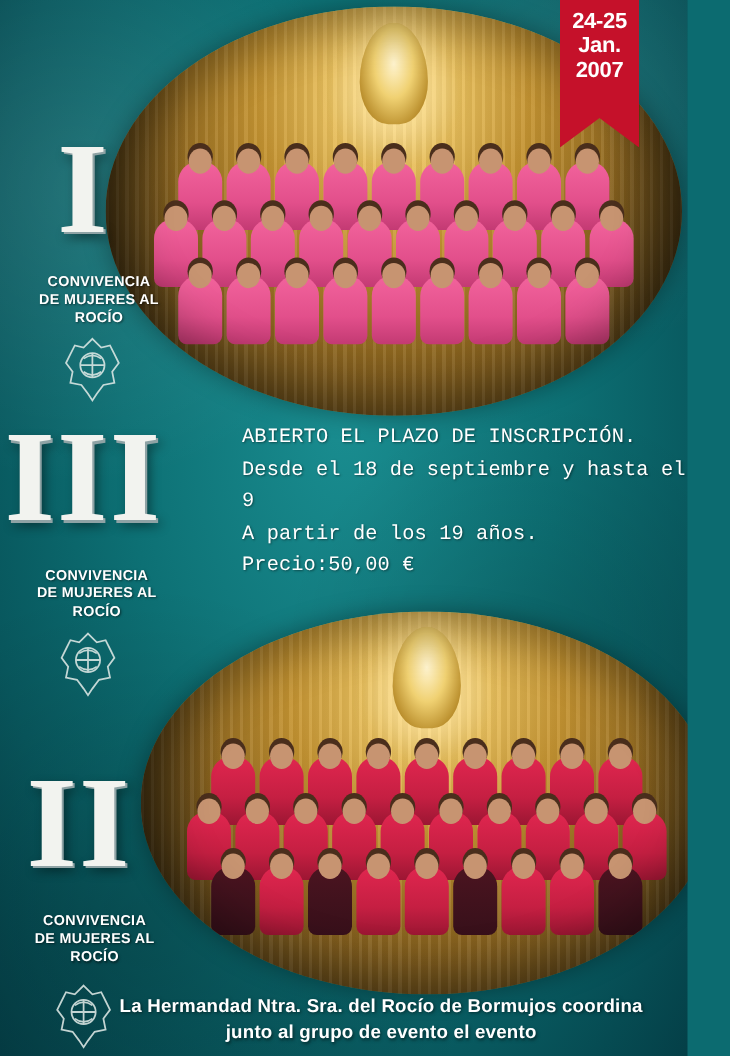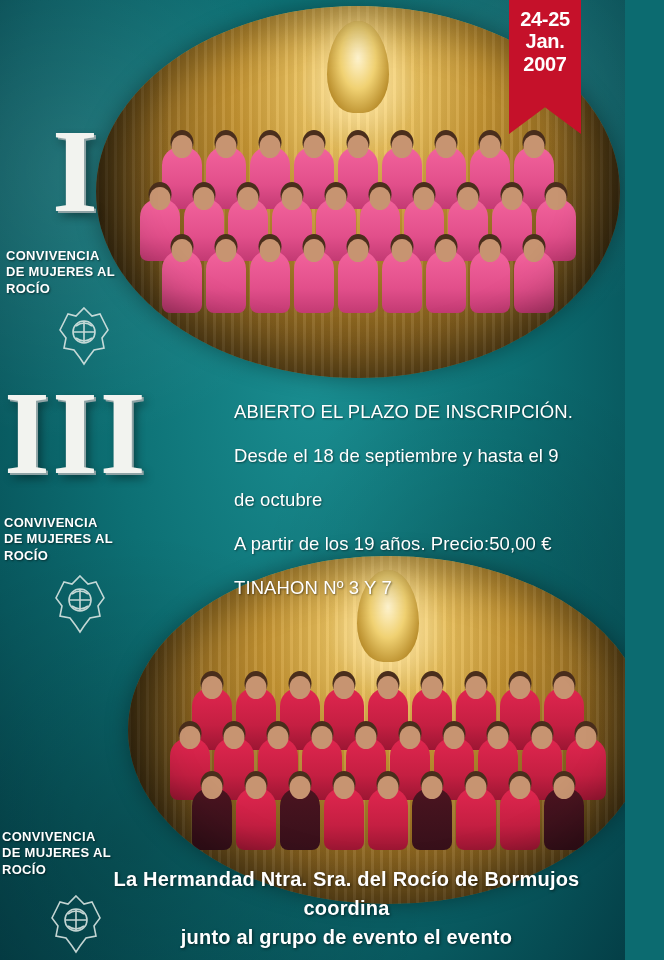--- a/index.html
+++ b/index.html
@@ -165,20 +165,21 @@
     letter-spacing: 2px;
     z-index: 6;
   }
   .numeral-i { left: 52px; top: 122px; font-size: 118px; }
   .numeral-iii { left: 4px; top: 384px; font-size: 118px; }
   .numeral-ii { left: 24px; top: 698px; font-size: 118px; }
 
   .caption {
     position: absolute;
     width: 168px;
+    text-align: center;
     color: #ffffff;
     font-size: 13px;
     font-weight: bold;
     line-height: 1.25;
     letter-spacing: 0.3px;
     text-shadow: 1px 1px 2px rgba(0,0,0,0.5);
     z-index: 6;
   }
   .caption-1 { left: 6px; top: 248px; }
   .caption-3 { left: 4px; top: 515px; }
@@ -203,31 +204,31 @@
     top: 382px;
     width: 418px;
     color: #ffffff;
     font-family: "Liberation Sans", sans-serif;
     font-size: 18.5px;
     line-height: 1.52;
     letter-spacing: 0.1px;
     text-shadow: 1px 1px 2px rgba(0,0,0,0.45);
     z-index: 6;
   }
-  .info p { margin: 16px; }
+  .info p { margin: 2px; font-family: Liberation Mono, monospace; }
 
   
   .footer {
     position: absolute;
     left: 0;
     right: 0;
     bottom: 8px;
     text-align: center;
     color: #ffffff;
-    font-size: 20px;
+    font-size: 17px;
     font-weight: bold;
     line-height: 1.45;
     letter-spacing: 0.2px;
     text-shadow: 1px 1px 3px rgba(0,0,0,0.55);
     z-index: 7;
     padding: 0 28px 0 96px;
   }
   .footer p { margin: 0; }
 </style>
 </head>
@@ -313,23 +314,21 @@
       <path d="M28 4 L36 12 L44 10 L48 18 L52 26 L46 34 L48 44 L38 46 L32 54 L28 60 L24 54 L18 46 L8 44 L10 34 L4 26 L8 18 L12 10 L20 12 Z"></path>
       <circle cx="28" cy="28" r="11"></circle>
       <path d="M28 17 L28 39 M17 28 L39 28"></path>
       <path d="M20 22 q8 -6 16 0 M20 34 q8 6 16 0"></path>
     </g>
   </svg>
 
   <div class="info">
     <p>ABIERTO  EL PLAZO DE INSCRIPCIÓN.</p>
     <p>Desde el 18 de septiembre y hasta el 9</p>
-    <p>de octubre</p>
     <p>A partir de los 19 años.  Precio:50,00 €</p>
-    <p>TINAHON Nº 3 Y 7</p>
   </div>
 
   <div class="photo photo-bottom">
     <div class="photo-inner">
       <div class="altar"></div>
       <div class="virgin"></div>
       <div class="crowd">
         <div class="row" style="top:0;">
           <div class="person"></div>
             <div class="person"></div>
@@ -362,20 +361,21 @@
             <div class="person dark"></div>
           <div class="person"></div>
             <div class="person"></div>
             <div class="person dark"></div>
         </div>
       </div>
       <div class="vignette"></div>
     </div>
   </div>
 
+  <div class="numeral numeral-ii">II</div>
   <div class="caption caption-2">
     <div>CONVIVENCIA</div>
     <div>DE MUJERES AL</div>
     <div>ROCÍO</div>
   </div>
 
   <svg class="emblem emblem-3" viewBox="0 0 56 62">
     <g fill="none" stroke="#dfe9e6" stroke-width="1.6" opacity="0.95">
       <path d="M28 4 L36 12 L44 10 L48 18 L52 26 L46 34 L48 44 L38 46 L32 54 L28 60 L24 54 L18 46 L8 44 L10 34 L4 26 L8 18 L12 10 L20 12 Z"></path>
       <circle cx="28" cy="28" r="11"></circle>

